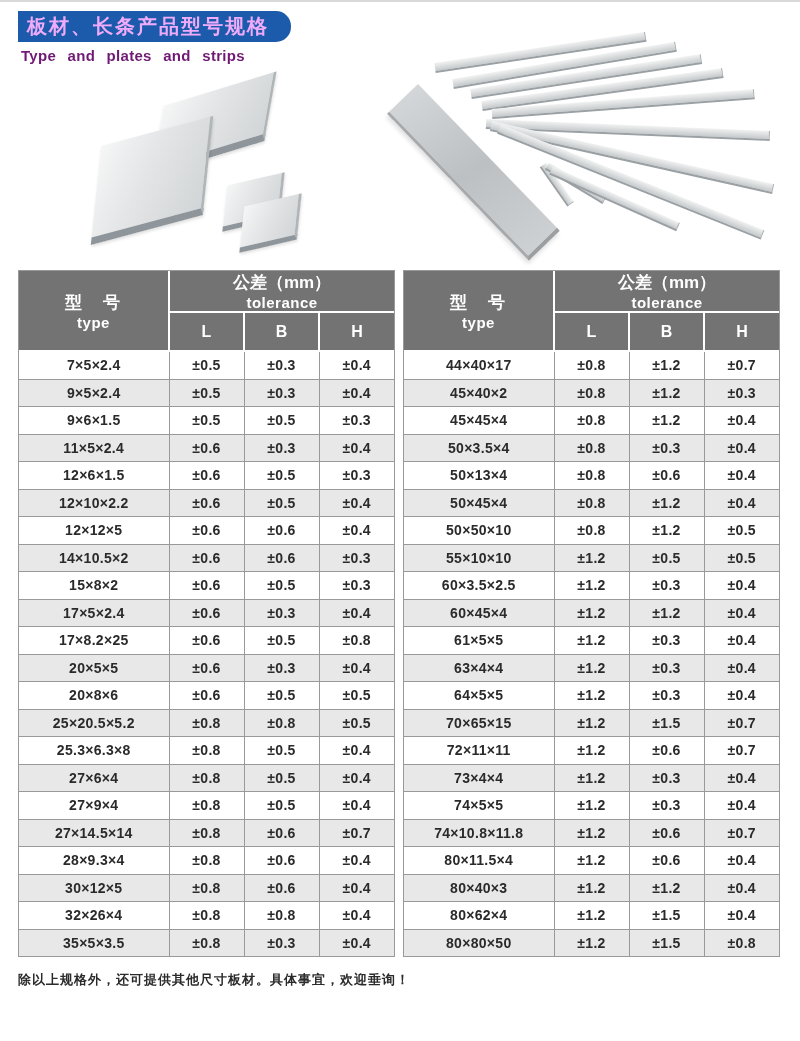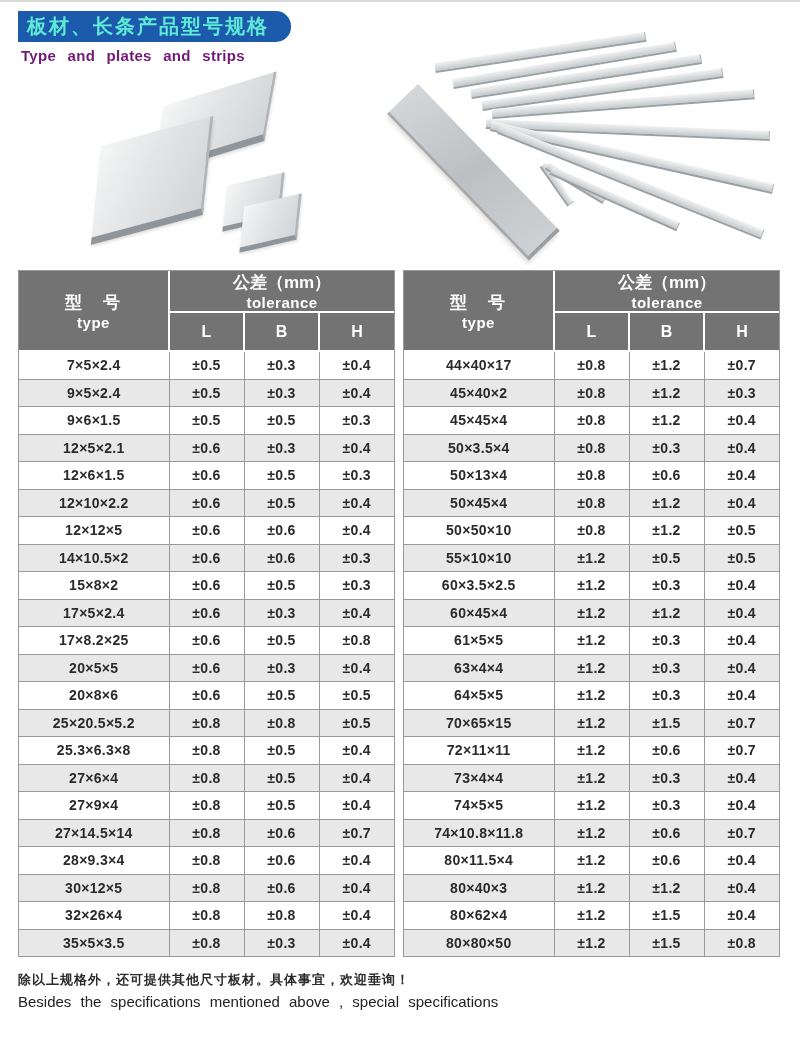--- a/index.html
+++ b/index.html
@@ -11,21 +11,21 @@
     overflow:hidden;
   }
   .top-rule { position:absolute; top:0; left:0; width:800px; height:2px; background:#d9d9d9; }
 
   
   .banner {
     position:absolute; left:18px; top:11px;
     height:31px; line-height:31px;
     background:#1c5aab;
     border-radius:0 15px 15px 0;
-    color:#5eead4;
+    color:#f0abfc;
     font-size:20px; font-weight:bold; letter-spacing:2px;
     padding:0 22px 0 9px;
     white-space:nowrap;
   }
   .subtitle {
     position:absolute; left:21px; top:47px;
     font-size:15px; font-weight:bold; color:#701a75;
     word-spacing:7px; letter-spacing:0.3px;
   }
 
@@ -174,21 +174,21 @@
             <td>±0.3</td>
             <td>±0.4</td>
           </tr>
           <tr>
             <td>9×6×1.5</td>
             <td>±0.5</td>
             <td>±0.5</td>
             <td>±0.3</td>
           </tr>
           <tr>
-            <td>12×5×2.1</td>
+            <td>11×5×2.4</td>
             <td>±0.6</td>
             <td>±0.3</td>
             <td>±0.4</td>
           </tr>
           <tr>
             <td>12×6×1.5</td>
             <td>±0.6</td>
             <td>±0.5</td>
             <td>±0.3</td>
           </tr>
@@ -457,14 +457,13 @@
             <td>±0.8</td>
           </tr>
         </tbody>
     </table>
   </div>
 
 </div>
 
 <div class="footnote">
   <div class="cn">除以上规格外，还可提供其他尺寸板材。具体事宜，欢迎垂询！</div>
-  <div class="en">Besides the specifications mentioned above , special specifications</div>
 </div>
 
 </body></html>

